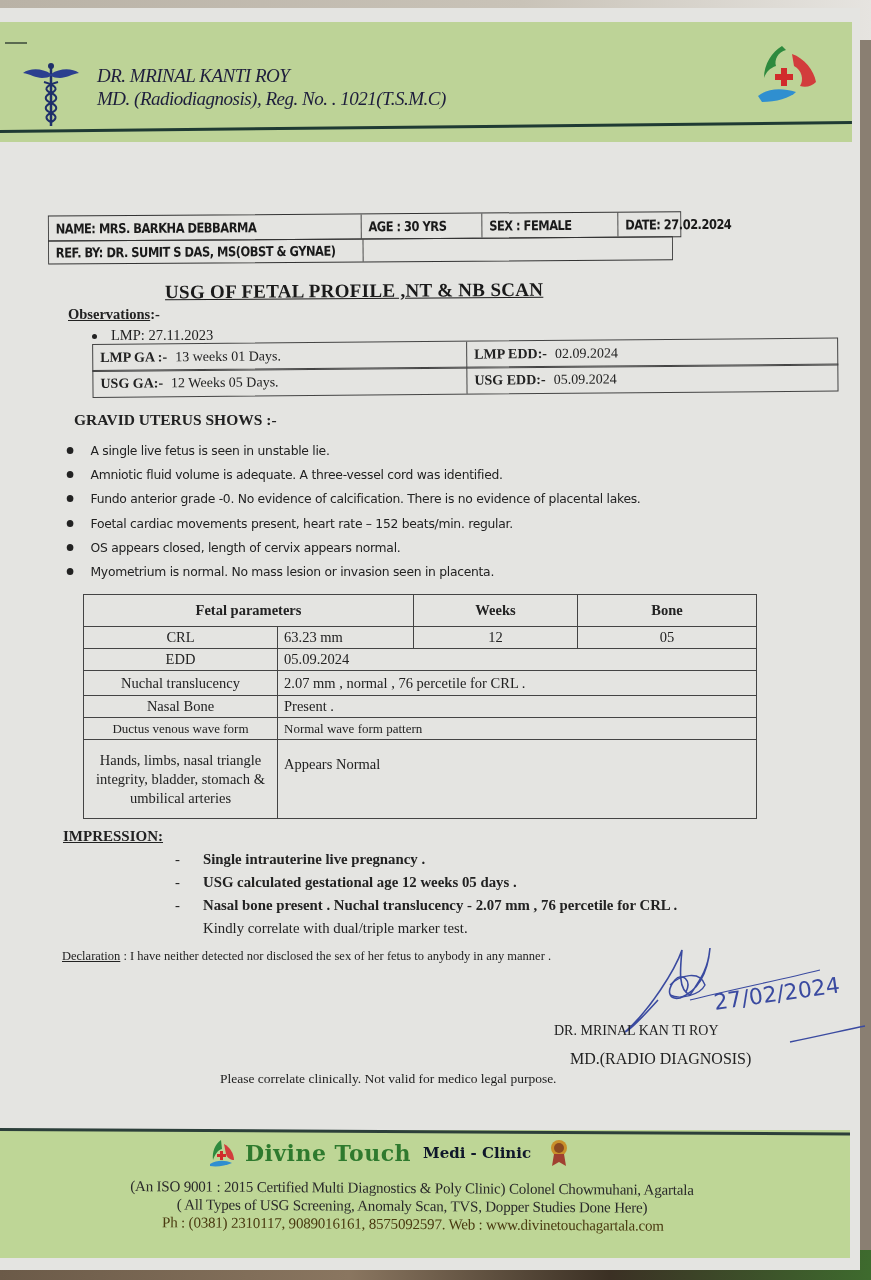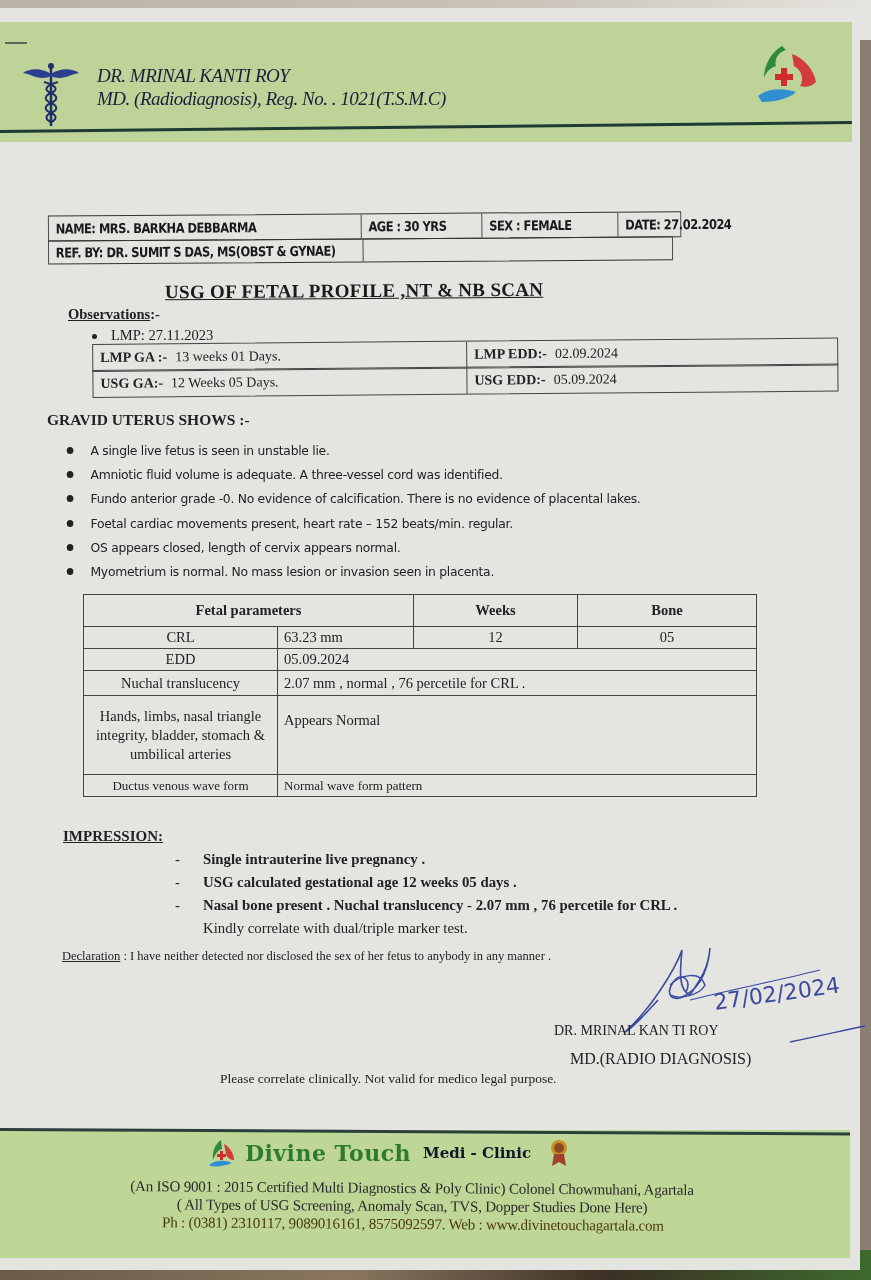--- a/index.html
+++ b/index.html
@@ -27,21 +27,21 @@
   .lmp-line{position:absolute;left:92px;top:327px;font-size:14.5px;}
   .ga-table{position:absolute;left:92px;top:332px;width:746px;height:62px;transform:rotate(-0.5deg);transform-origin:left top;}
   .ga-row{position:absolute;left:0;width:746px;height:28px;border:1.5px solid #444;box-sizing:border-box;}
   .ga-row.r1{top:12px;}
   .ga-row.r2{top:38px;width:746px;}
   .ga-cell{position:absolute;top:0;height:100%;display:flex;align-items:center;padding-left:7px;font-size:14px;box-sizing:border-box;}
   .ga-cell b{margin-right:8px;}
   .ga-cell.c1{left:0;width:374px;border-right:1.5px solid #444;}
   .ga-cell.c2{left:374px;width:372px;}
 
-  .gravid-head{position:absolute;left:47px;top:411px;font-weight:bold;font-size:15.5px;}
+  .gravid-head{position:absolute;left:74px;top:411px;font-weight:bold;font-size:15.5px;}
   .findings{position:absolute;left:62px;top:438px;margin:0;padding:0;list-style:none;font-family:"DejaVu Sans",sans-serif;font-size:13px;color:#222;letter-spacing:-0.3px;}
   .findings li{height:24.3px;display:flex;align-items:center;transform:scaleX(0.95);transform-origin:left;}
   .findings .dot{width:7px;height:7px;border-radius:50%;background:#222;margin-right:18px;margin-left:5px;}
 
   .fp-table{position:absolute;left:83px;top:594px;width:674px;border-collapse:collapse;font-size:14.5px;}
   .fp-table td,.fp-table th{border:1.2px solid #444;padding:0 4px;}
   .fp-table th{font-weight:bold;height:31px;margin-top:36px;}
   .fp-table td{height:21px;}
   .fp-table .lbl{text-align:center;width:185px;}
   .fp-table .val{padding-left:6px;}
@@ -192,26 +192,30 @@
   </tr>
   <tr>
     <td class="lbl">EDD</td>
     <td class="val" colspan="3">05.09.2024</td>
   </tr>
   <tr>
     <td class="lbl" style="height:24px;">Nuchal translucency</td>
     <td class="val" colspan="3">2.07 mm , normal , 76 percetile for CRL .</td>
   </tr>
   <tr>
+    <td class="lbl">Nasal Bone</td>
+    <td class="val" colspan="3">Present .</td>
+  </tr>
+  <tr>
+    <td class="lbl small">Ductus venous wave form</td>
+    <td class="val small" colspan="3">Normal wave form pattern</td>
+  </tr>
+  <tr>
     <td class="lbl" style="height:78px;line-height:19px;">Hands, limbs, nasal triangle integrity, bladder, stomach &amp; umbilical arteries</td>
     <td class="val" colspan="3" style="vertical-align:top;padding-top:16px;">Appears Normal</td>
-  </tr>
-  <tr>
-    <td class="lbl small">Ductus venous wave form</td>
-    <td class="val small" colspan="3">Normal wave form pattern</td>
   </tr>
 </tbody>
   </table>
 
 <div class="impr-head">IMPRESSION:</div>
 <div class="impr-list">
   <div class="impr-item">
       <span class="dash">-</span>
       <b>Single intrauterine live pregnancy .</b>
     </div>

